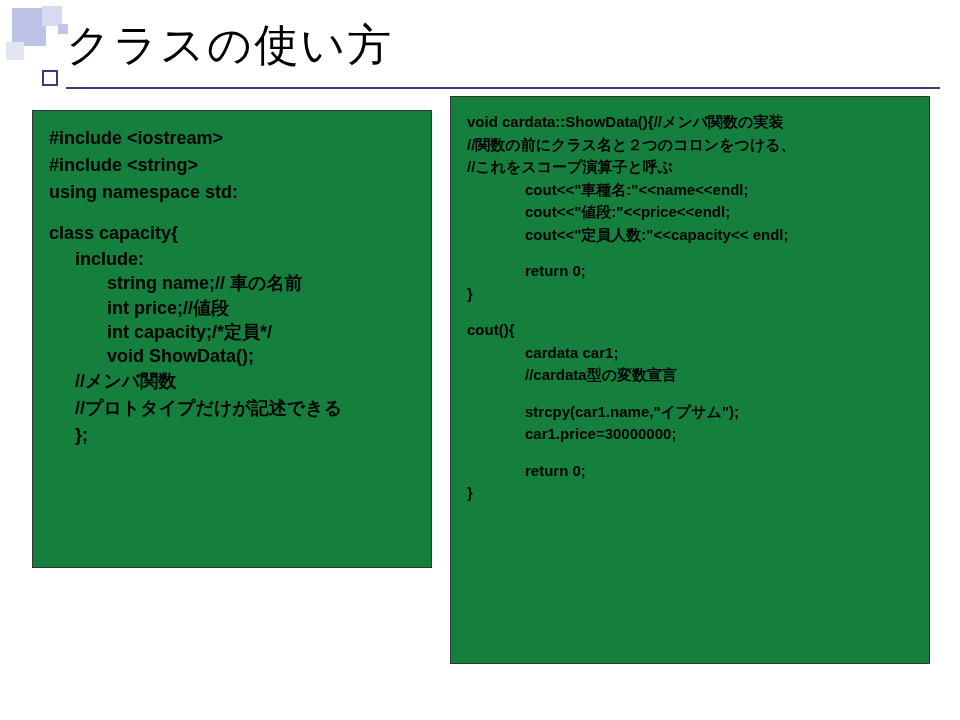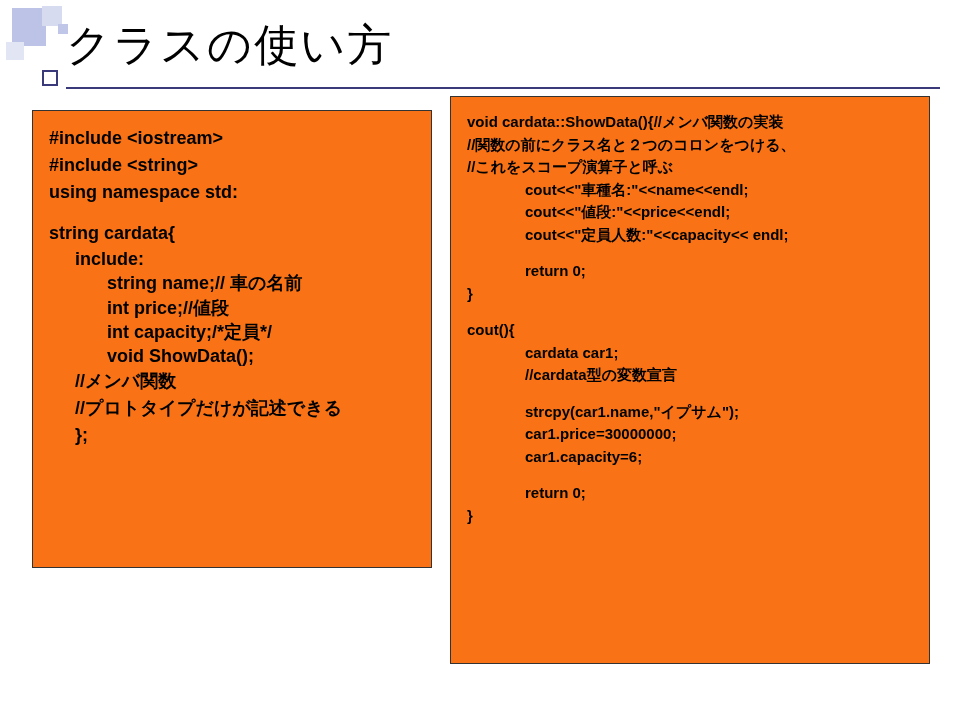--- a/index.html
+++ b/index.html
@@ -9,21 +9,21 @@
   .corner-deco .sq { position: absolute; background: #c7cde8; }
   .corner-deco .s1 { width: 34px; height: 38px; left: 6px;  top: 2px;  background:#bcc3e6; }
   .corner-deco .s2 { width: 20px; height: 20px; left: 36px; top: 0px;  background:#d7dbef; }
   .corner-deco .s3 { width: 18px; height: 18px; left: 0px;  top: 36px; background:#e2e5f3; }
   .corner-deco .s4 { width: 10px; height: 10px; left: 52px; top: 18px; background:#c0c6e8; }
   .title-wrap { position: absolute; left: 66px; top: 12px; right: 20px; }
   .title { font-size: 44px; font-weight: 400; letter-spacing: 2px; color: #000; padding: 4px 0 10px 0; }
   .title-rule { height: 0; border-bottom: 2px solid #3a3a7a; margin-top: 2px; }
   .title-dot { position: absolute; left: 42px; top: 70px; width: 16px; height: 16px; background:#fff; border:2px solid #3a3a7a; }
   .cols { display: flex; gap: 18px; position: absolute; left: 32px; top: 110px; right: 28px; }
-  .codebox { border: 1px solid #333; background: #f97316; padding: 14px 16px; font-family: "Arial","Meiryo",sans-serif; line-height: 1.5; }
+  .codebox { border: 1px solid #333; background: #15803d; padding: 14px 16px; font-family: "Arial","Meiryo",sans-serif; line-height: 1.5; }
   .left  { width: 400px; font-size: 18px; font-weight: bold; color:#000; height: 458px; }
   .right { width: 480px; font-size: 15px; font-weight: bold; color:#000; height: 568px; margin-top:-14px;}
   .ind1 { padding-left: 26px; }
   .ind2 { padding-left: 58px; }
   .ind3 { padding-left: 58px; }
   .spacer { height: 14px; }
   .tight > div { line-height: 1.35; }
 </style>
 </head>
 <body>
@@ -43,21 +43,21 @@
   </div>
   <div class="title-dot"></div>
 
   <div class="cols">
 
     <div class="codebox left">
       <div>#include &lt;iostream&gt;</div>
       <div>#include &lt;string&gt;</div>
       <div>using namespace std:</div>
       <div class="spacer"></div>
-      <div>string cardata{</div>
+      <div>class capacity{</div>
       <div class="tight">
         <div class="ind1">include:</div>
         <div class="ind2">string name;// 車の名前</div>
         <div class="ind2">int price;//値段</div>
         <div class="ind2">int capacity;/*定員*/</div>
         <div class="ind2">void ShowData();</div>
       </div>
       <div class="ind1">//メンバ関数</div>
       <div class="ind1">//プロトタイプだけが記述できる</div>
       <div class="ind1">};</div>
@@ -73,20 +73,19 @@
       <div class="spacer"></div>
       <div class="ind3">return 0;</div>
       <div>}</div>
       <div class="spacer"></div>
       <div>cout(){</div>
       <div class="ind3">cardata car1;</div>
       <div class="ind3">//cardata型の変数宣言</div>
       <div class="spacer"></div>
       <div class="ind3">strcpy(car1.name,"イプサム");</div>
       <div class="ind3">car1.price=30000000;</div>
-      <div class="ind3">car1.capacity=6;</div>
       <div class="spacer"></div>
       <div class="ind3">return 0;</div>
       <div>}</div>
     </div>
 
   </div>
 </div>
 
 </body></html>

